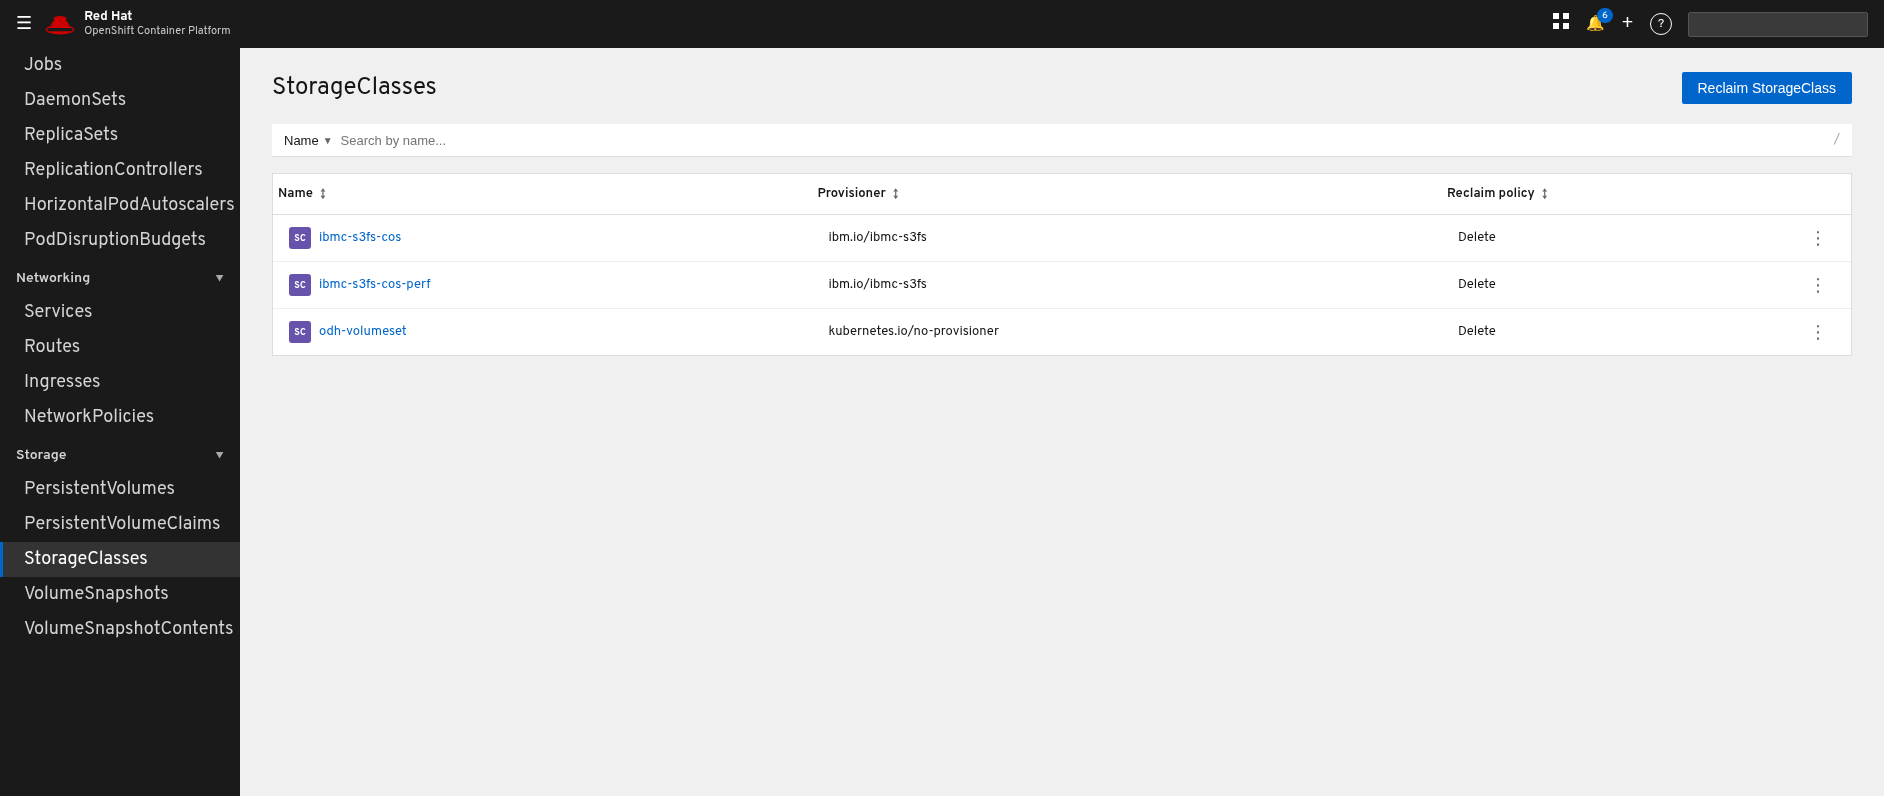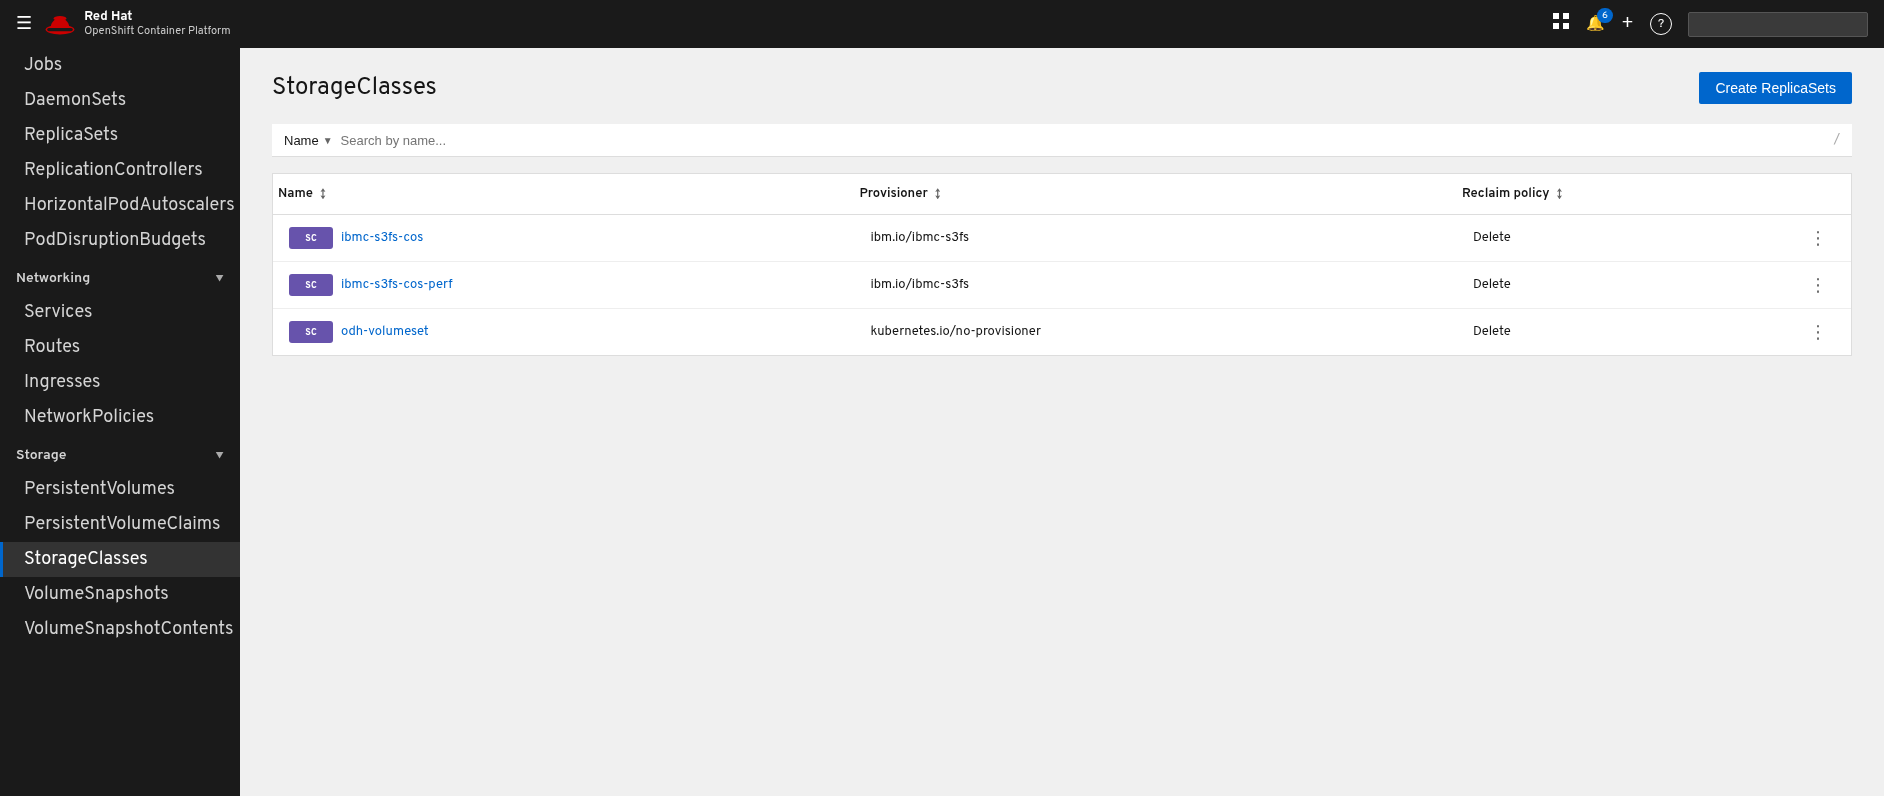--- a/index.html
+++ b/index.html
@@ -103,21 +103,21 @@
       padding: 12px 5px; text-align: left; font-size: 13px; font-weight: 600;
       color: #151515; border-bottom: 1px solid #ddd; background: #fff;
       white-space: nowrap;
     }
     thead th .sort-icon { color: #666; font-size: 11px; margin-left: 4px; cursor: pointer; }
     tbody tr { border-bottom: 1px solid #eee; }
     tbody tr:last-child { border-bottom: none; }
     tbody td { padding: 12px 16px; font-size: 13px; color: #151515; vertical-align: middle; }
     .sc-badge {
       display: inline-flex; align-items: center; justify-content: center;
-      width: 44px; height: 22px; background: #6753ac; color: #fff;
+      width: 22px; height: 22px; background: #6753ac; color: #fff;
       font-size: 9px; font-weight: 700; border-radius: 3px; margin-right: 8px;
       flex-shrink: 0;
     }
     .sc-link { color: #06c; cursor: pointer; text-decoration: none; }
     .name-cell { display: flex; align-items: center; }
     .actions-cell { text-align: right; }
     .kebab-btn {
       background: none; border: none; cursor: pointer; color: #666;
       font-size: 18px; padding: 2px 8px; line-height: 1;
     }
@@ -192,21 +192,21 @@
     <div class="sidebar-item">PersistentVolumeClaims</div>
     <div class="sidebar-item active">StorageClasses</div>
     <div class="sidebar-item">VolumeSnapshots</div>
     <div class="sidebar-item">VolumeSnapshotContents</div>
   </aside>
 
   <main class="main-content">
 
     <div class="page-header">
       <h1 class="page-title">StorageClasses</h1>
-      <button class="create-btn">Create ReplicaSets</button>
+      <button class="create-btn">Reclaim StorageClass</button>
     </div>
 
     <div class="filter-row">
       <button class="filter-name-btn">
         <span>Name</span>
         <span class="chevron-down">▼</span>
       </button>
       <input class="filter-search" type="text" placeholder="Search by name..." style="">
       <span class="filter-slash">/</span>
     </div>

